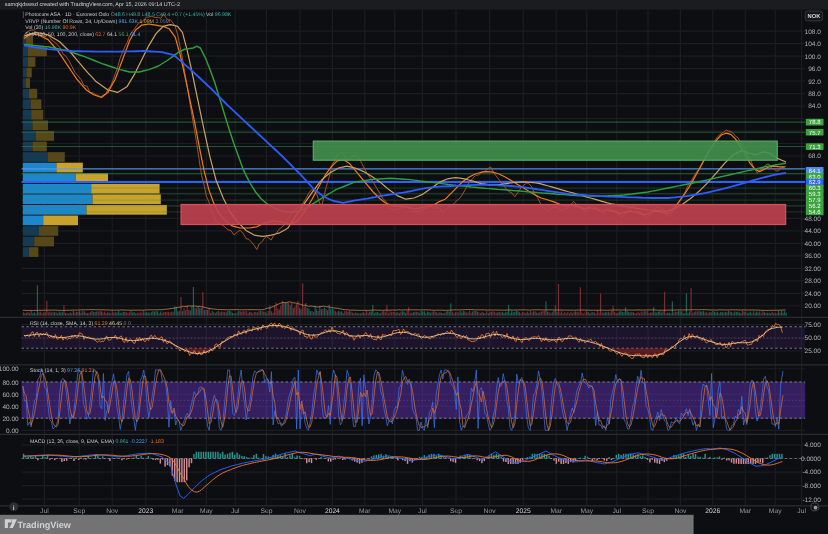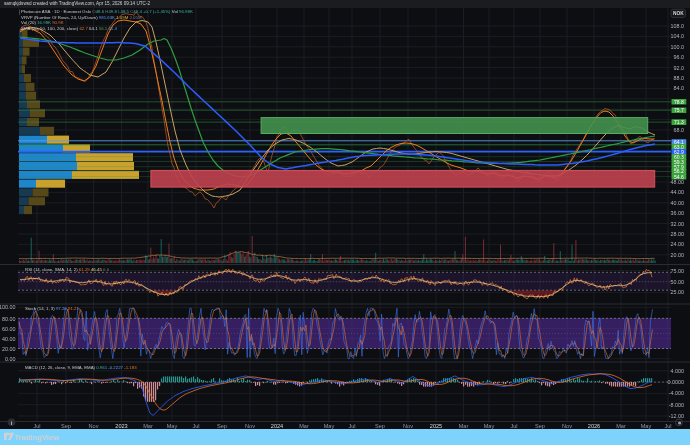--- a/index.html
+++ b/index.html
@@ -1047,21 +1047,21 @@
       <text x="646" y="427.5" text-anchor="middle" font-size="5.6" fill="#9598a1">May</text>
       <text x="668" y="427.5" text-anchor="middle" font-size="5.6" fill="#9598a1">Jul</text>
       <circle cx="11.5" cy="422.3" r="3.8" fill="#2c2e34"></circle>
       <text x="11.5" y="424.6" text-anchor="middle" font-size="5.6" fill="#c8cacd" font-weight="bold">i</text>
       <circle cx="679" cy="422.4" r="3.4" fill="none" stroke="#3a3c42" stroke-width="1"></circle>
       <circle cx="679.6" cy="423" r="1.6" fill="#9a9da6"></circle>
     </svg>
     <div class="abs" style="left:0;top:0;width:690px;height:8px;background:#1b1c20;">
       <div style="position:absolute;left:4px;top:1px;font-size:4.6px;color:#cfd1d4;">samqkjdswsd created with TradingView.com, Apr 15, 2026 09:14 UTC-2</div>
     </div>
-    <div class="abs" style="left:0;top:429px;width:690px;height:16px;background:#7dd3fc;">
+    <div class="abs" style="left:0;top:429px;width:578px;height:16px;background:#737373;">
       <svg width="690" height="16" style="position:absolute;left:0;top:0;">
         <g fill="#cfd1d4">
           <path d="M4 3.8 h5.2 v2.6 h-2.6 v4.6 h-2.6 z"></path>
           <path d="M9.5 3.8 h4.6 l-3.4 7.2 h-2.9 l2.4 -4.6 h-0.7 z"></path>
           <text x="14.5" y="10.8" font-size="7.6" font-weight="bold" fill="#cfd1d4" font-family="Liberation Sans, sans-serif">TradingView</text>
         </g>
       </svg>
     </div>
   </div>
 </body></html>

